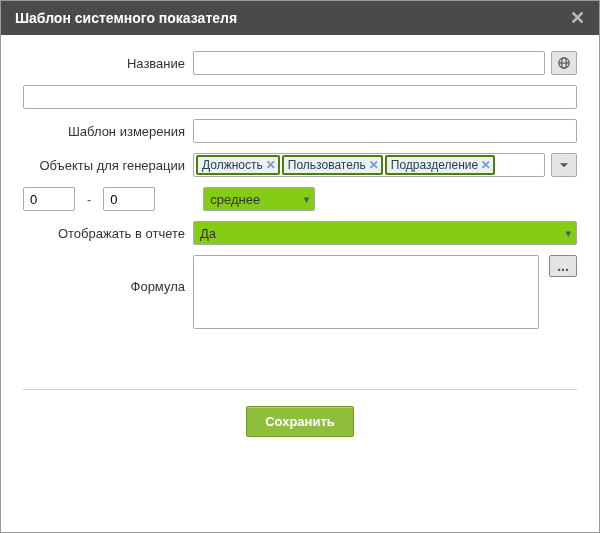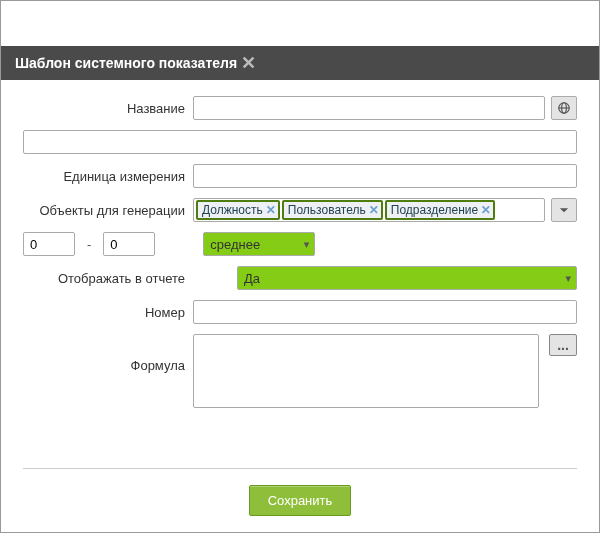--- a/index.html
+++ b/index.html
@@ -20,25 +20,24 @@
     display: flex;
     flex-direction: column;
     background: #fff;
   }
   .titlebar {
     background: #4a4a4a;
     color: #fff;
     height: 34px;
     display: flex;
     align-items: center;
-    justify-content: flex-start;
+    justify-content: space-between;
     padding: 0 10px 0 14px;
     font-weight: bold;
     font-size: 14px;
-    margin-top: 45px;
   }
   .close-x {
     color: #bbb;
     font-size: 18px;
     cursor: pointer;
     padding: 0 4px;
     line-height: 1;
   }
   .content {
     flex: 1;
@@ -77,21 +76,21 @@
     padding-right: 20px;
     position: relative;
     cursor: pointer;
     color: #333;
   }
   .select-wrap {
     position: relative;
     display: inline-flex;
   }
   .select-wrap.full { flex: 1; display: flex; }
-  .select-wrap.full .select { flex: 1; width: 100%; margin-left: 44px; }
+  .select-wrap.full .select { flex: 1; width: 100%; }
   .select-wrap::after {
     content: "▾";
     position: absolute;
     right: 6px;
     top: 50%;
     transform: translateY(-50%);
     pointer-events: none;
     color: #555;
     font-size: 11px;
   }
@@ -172,21 +171,21 @@
   .footer {
     padding: 8px 0 20px 0;
     text-align: center;
     border-top: 1px solid #ddd;
     margin-top: auto;
   }
   .save-btn {
     background: #8fbf3a;
     border: 1px solid #6a9a1e;
     color: #fff;
-    font-weight: normal;
+    font-weight: bold;
     font-size: 13px;
     padding: 7px 18px;
     border-radius: 2px;
     cursor: pointer;
     box-shadow: inset 0 1px 0 rgba(255,255,255,0.3);
   }
 </style>
 </head>
 <body>
 
@@ -212,21 +211,21 @@
       </div>
     </div>
 
     <div class="row">
       <div class="field">
         <input class="input full" type="text" value="" style="">
       </div>
     </div>
 
     <div class="row">
-      <div class="label">Единица измерения</div>
+      <div class="label">Шаблон измерения</div>
       <div class="field">
         <input class="input full" type="text" value="" style="">
       </div>
     </div>
 
     <div class="row">
       <div class="label">Объекты для генерации</div>
       <div class="field">
         <div class="tagbox">
           <span class="tag">
@@ -268,26 +267,20 @@
       <div class="label">Отображать в отчете</div>
       <div class="field">
         <span class="select-wrap full">
           <select class="select">
             <option>Да</option>
           </select>
         </span>
       </div>
     </div>
 
-    <div class="row">
-      <div class="label">Номер</div>
-      <div class="field">
-        <input class="input full" type="text" value="" style="">
-      </div>
-    </div>
 
 
     <div class="row tall">
       <div class="label">Формула</div>
       <div class="field" style="align-items:flex-start;">
         <textarea class="textarea" style=""></textarea>
         <span class="ellipsis-btn">...</span>
       </div>
     </div>
 

